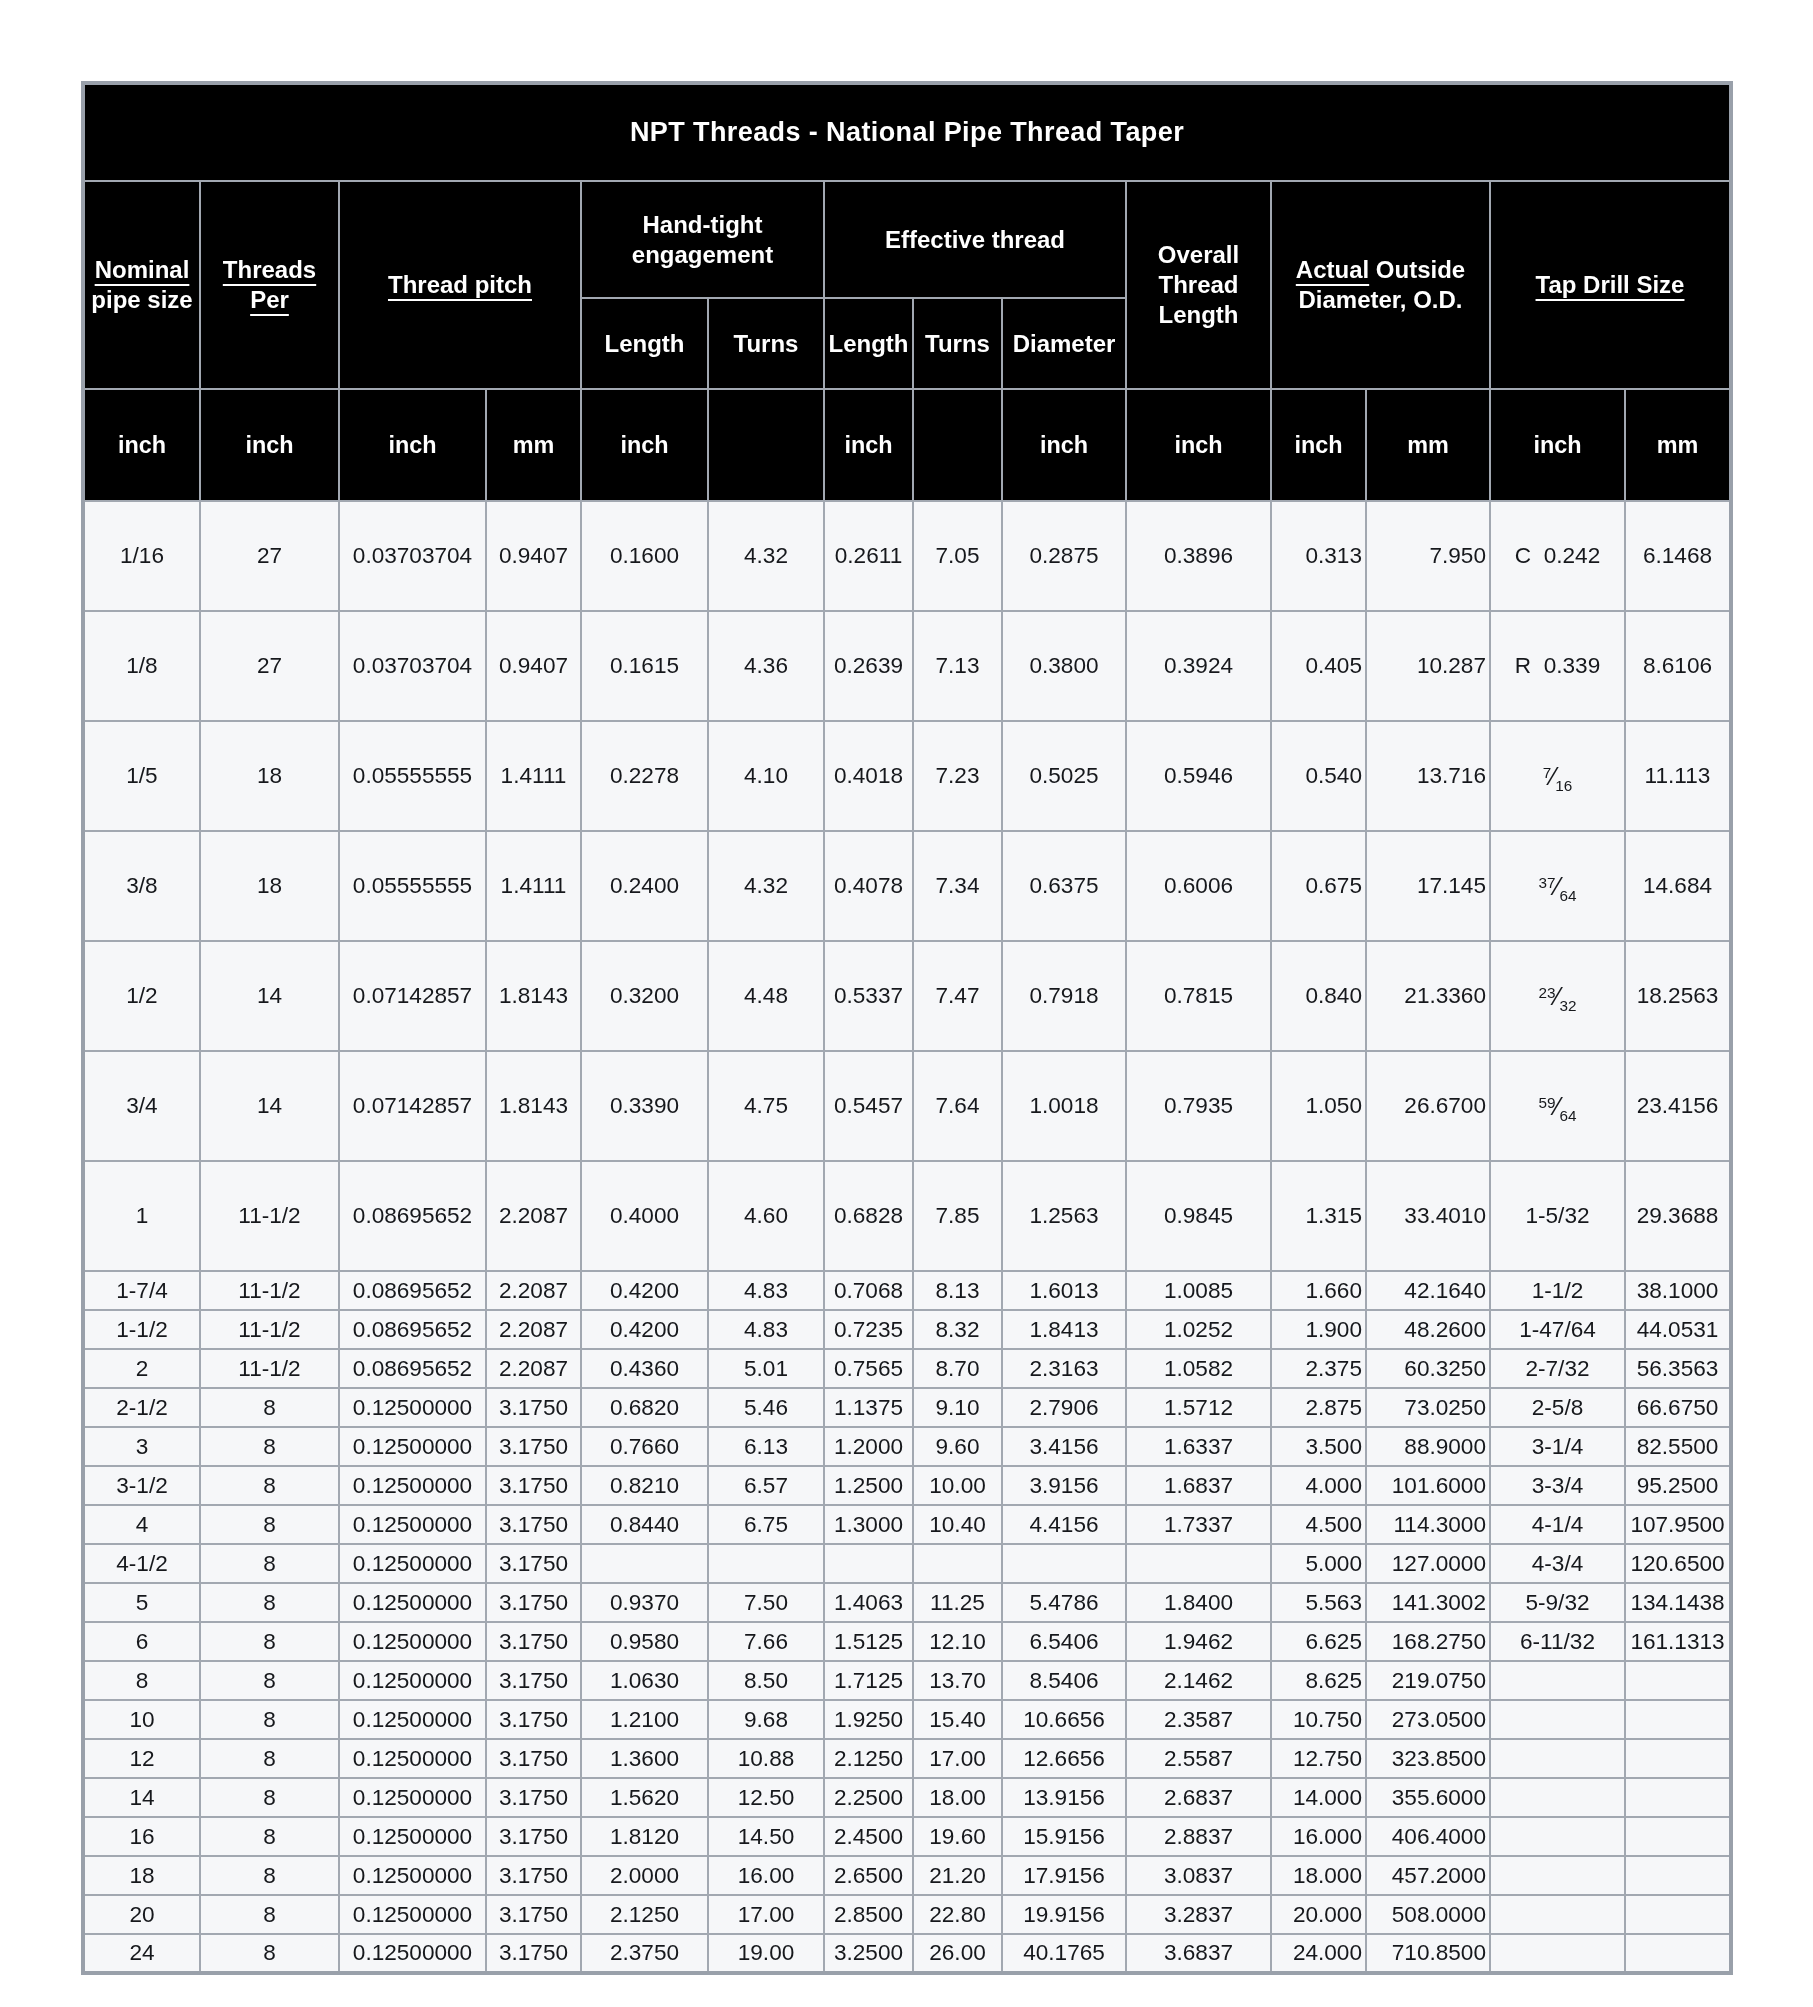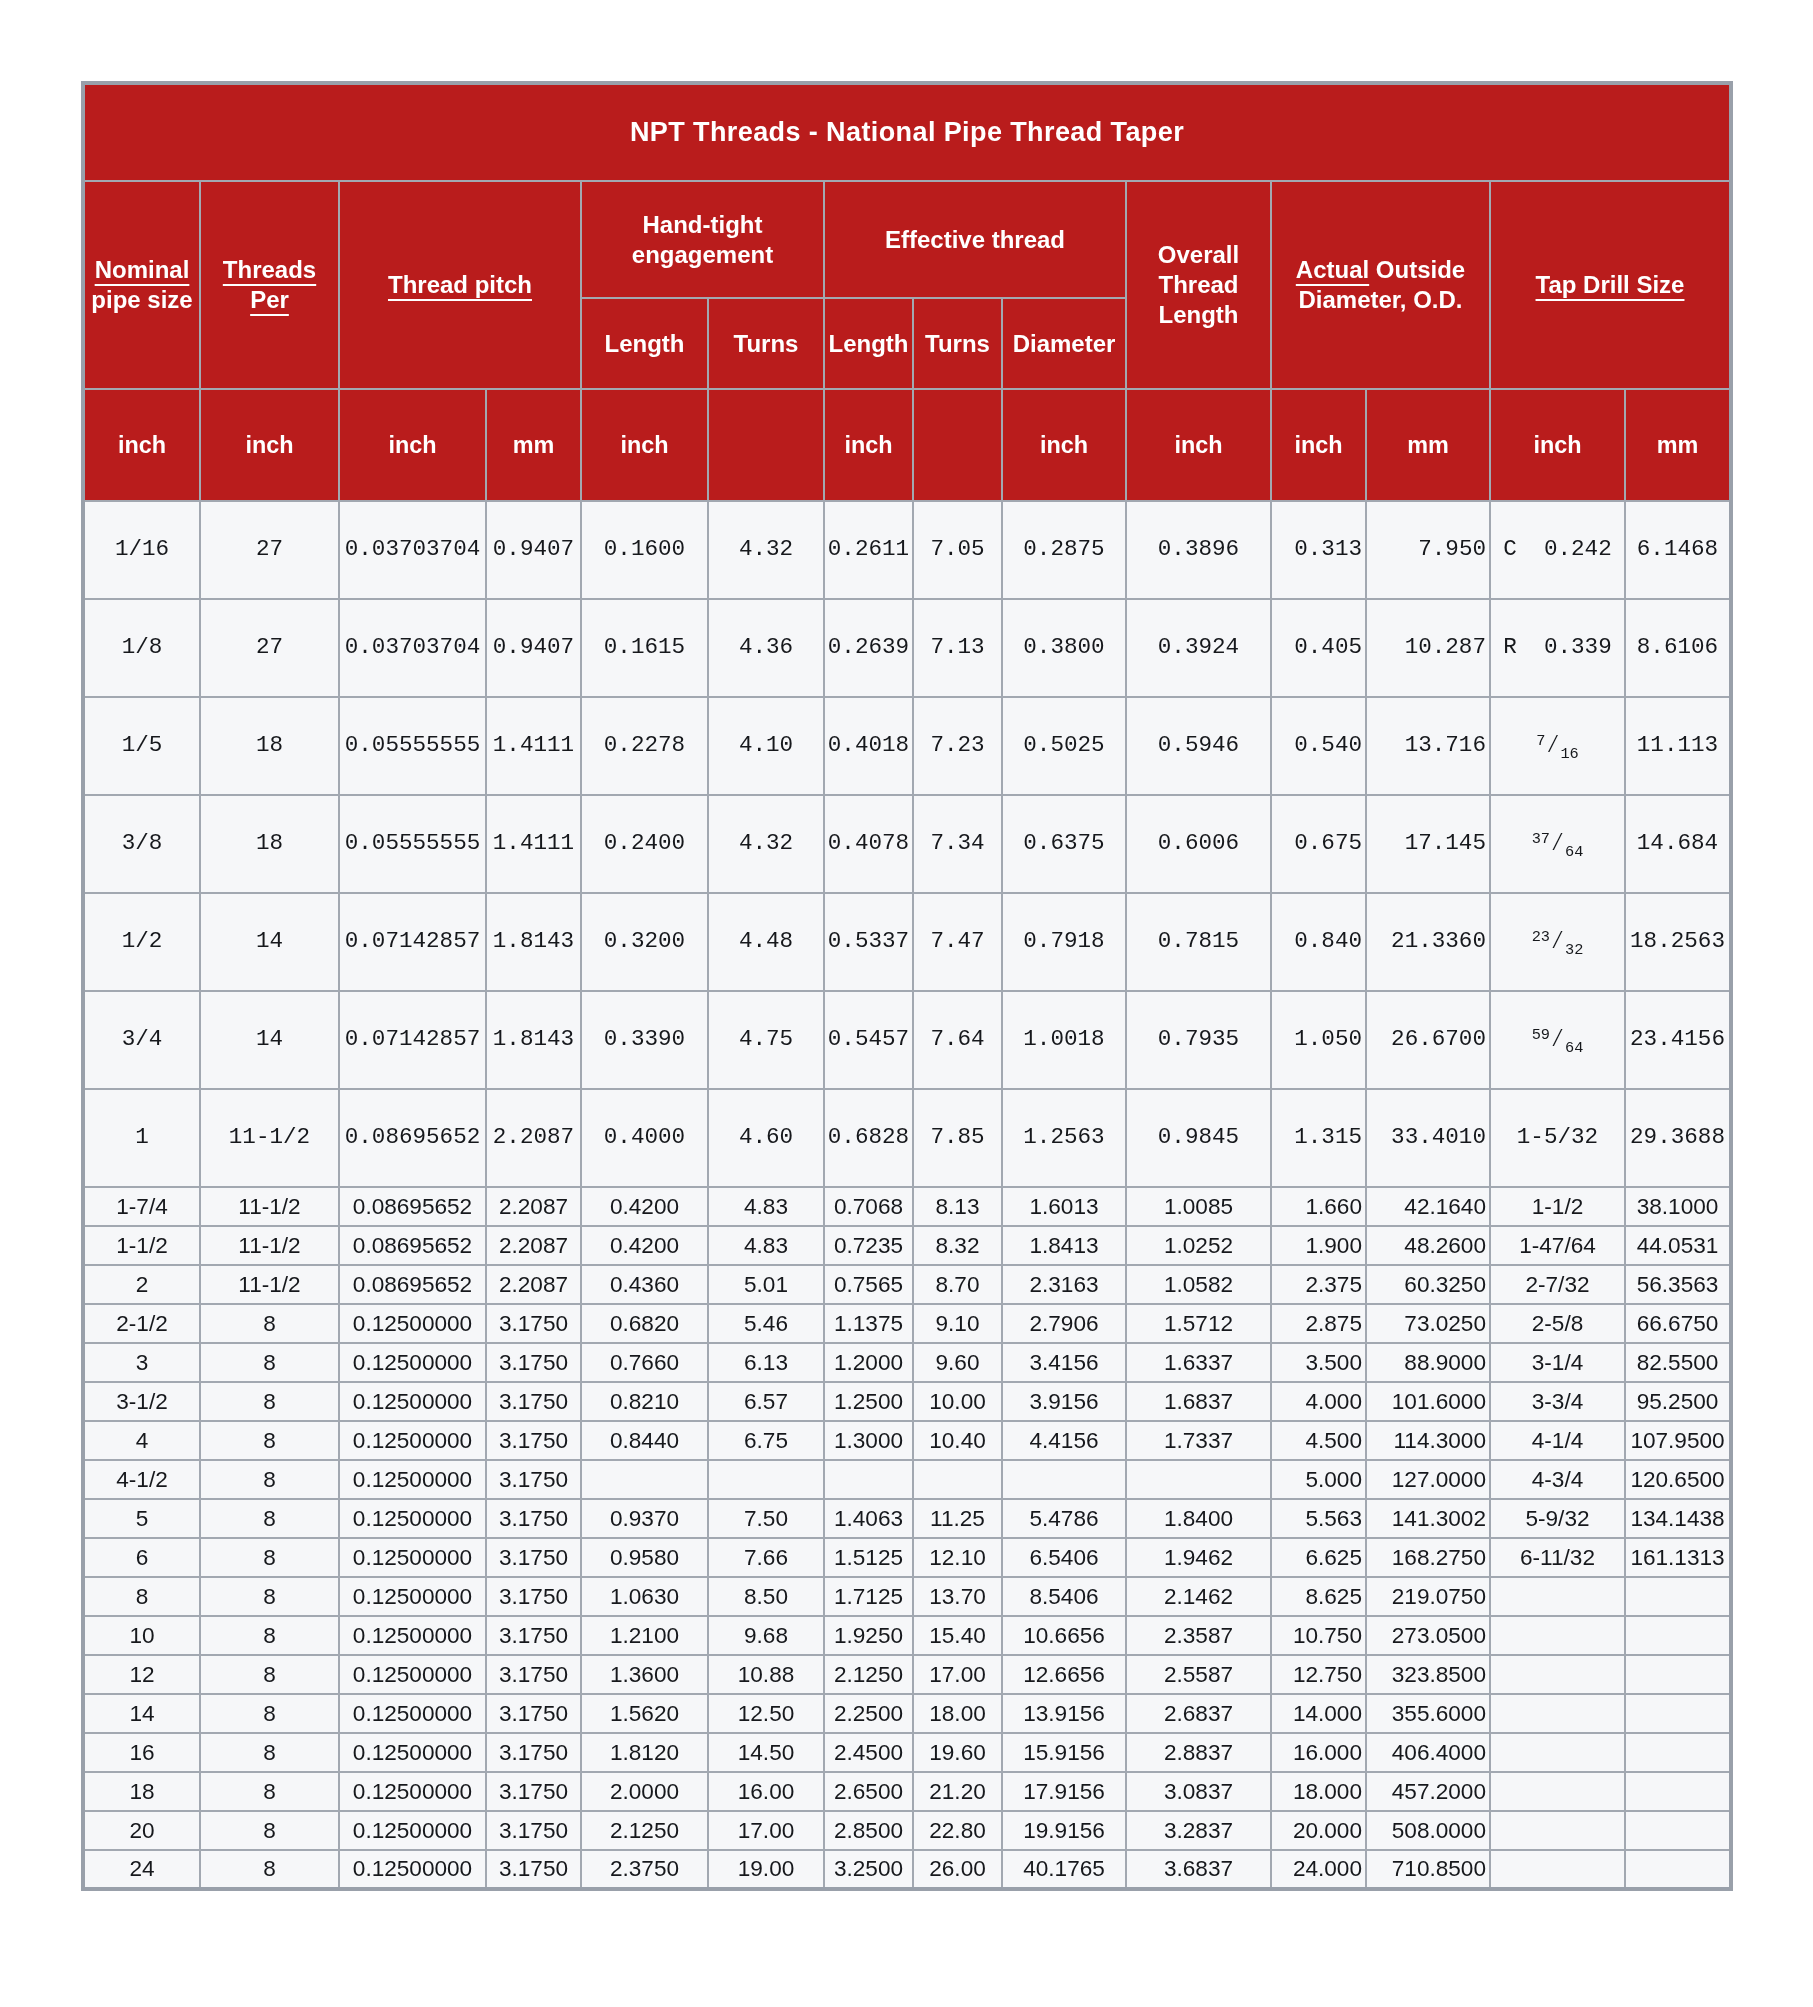--- a/index.html
+++ b/index.html
@@ -6,34 +6,34 @@
   body{
     width:1814px;height:2007px;position:relative;background:#ffffff;
     font-family:"Liberation Sans","DejaVu Sans",sans-serif;
   }
   .tbl-wrap{position:absolute;left:81px;top:81px;}
   table{
     border-collapse:collapse;table-layout:fixed;background:#f6f7f9;
     border:4px solid #99a0aa;
   }
   th,td{border:2.4px solid #a2a8b1;overflow:hidden;}
-  thead th{background:#b91c1c;color:#ffffff;font-weight:bold;vertical-align:middle;text-align:center;}
+  thead th{background:#000000;color:#ffffff;font-weight:bold;vertical-align:middle;text-align:center;}
   tr.title-row{height:98px;}
   .title-row th{font-size:27px;letter-spacing:0.4px;}
   tr.group-row{height:117px;}
   .group-row th, .sub-row th{font-size:24px;line-height:1.25;}
   tr.sub-row{height:91px;}
   tr.unit-row{height:112px;}
   .unit-row th{font-size:23.4px;}
   u{text-underline-offset:5.6px;text-decoration-thickness:2.4px;}
   tbody td{
     font-size:22.6px;color:#16181c;text-align:center;vertical-align:middle;
     background:#f6f7f9;line-height:1.2;
   }
-  tr.tall{height:98px;font-family:Liberation Mono, monospace;}
+  tr.tall{height:110px;}
   tr.short{height:39px;}
   td.right{text-align:right;padding-right:3px;}
   .fr .fn{font-size:15.3px;position:relative;top:-7.3px;}
   .fr .sl{font-size:25px;}
   .fr .fd{font-size:15.3px;position:relative;top:5.6px;}
 </style>
 </head>
 <body>
 
 <div class="tbl-wrap">

